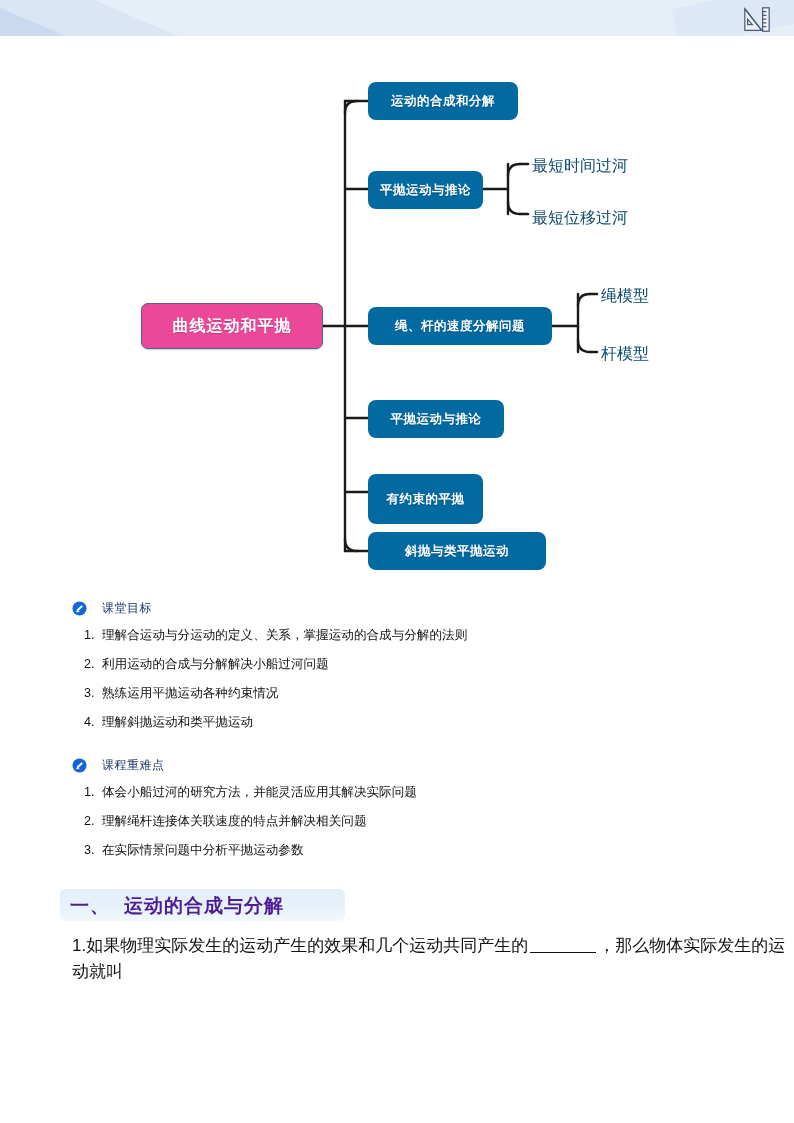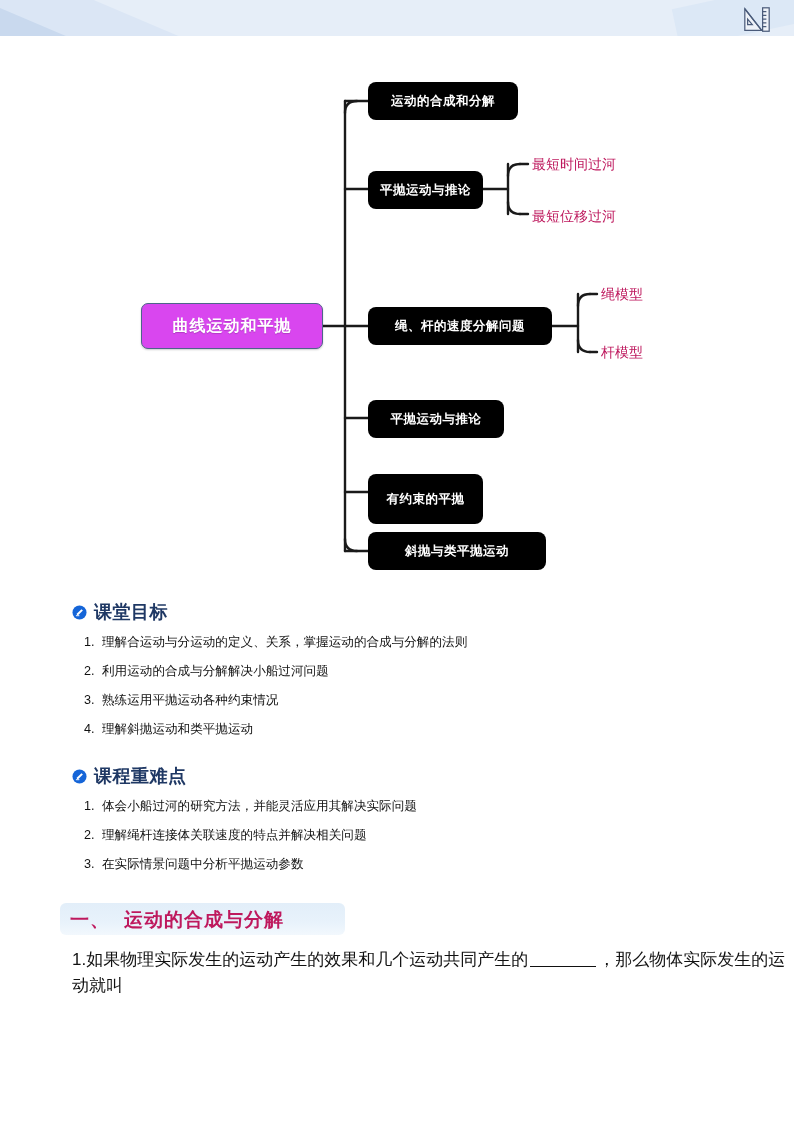--- a/index.html
+++ b/index.html
@@ -73,58 +73,59 @@
     color: #ffffff;
     display: flex;
     align-items: center;
     justify-content: center;
     box-sizing: border-box;
     font-weight: bold;
     letter-spacing: 0.5px;
     text-shadow: 0 1px 1px rgba(0,0,0,0.18);
   }
   .node.root {
-    background: #d946ef;
+    background: #ec4899;
     border: 1px solid #4e6party;
     border: 1px solid #4e648a;
     font-size: 16px;
     box-shadow: 0 1px 2px rgba(0,0,0,0.2);
     letter-spacing: 1px;
   }
   .node.branch {
-    background: #000000;
+    background: #0369a1;
     font-size: 12.5px;
     border-radius: 8px;
   }
   .leaf-label {
     position: absolute;
-    color: #be185d;
-    font-size: 14px;
+    color: #0c4a6e;
+    font-size: 16px;
     white-space: nowrap;
   }
 
   
   .content {
     position: absolute;
     top: 600px;
     left: 0;
     width: 794px;
   }
   .sec-title {
     display: flex;
     align-items: center;
     gap: 7px;
     margin-left: 72px;
     margin-bottom: 2px;
   }
   .sec-title-text {
-    font-size: 18px;
-    font-weight: bold;
+    font-size: 12px;
+    font-weight: normal;
     color: #1f3864;
     letter-spacing: 0.5px;
+    margin-left: 8px;
   }
   .pen-badge {
     width: 15px;
     height: 15px;
     flex: none;
   }
   ol.list {
     margin: 10px 0 0 0;
     padding-left: 98px;
     list-style: decimal;
@@ -152,21 +153,21 @@
     height: 32px;
     border-radius: 6px;
     background: linear-gradient(180deg, #e2eef9 0%, #e8f2fb 60%, #f2f8fd 100%);
   }
   .chapter-text {
     position: absolute;
     top: 4px;
     left: 10px;
     font-size: 19px;
     font-weight: bold;
-    color: #be185d;
+    color: #4c1d95;
     letter-spacing: 1px;
     white-space: nowrap;
   }
   .chapter-num { margin-right: 14px; }
 
   .body-para {
     margin-top: 10px;
     margin-left: 72px;
     font-size: 17px;
     color: #111;

